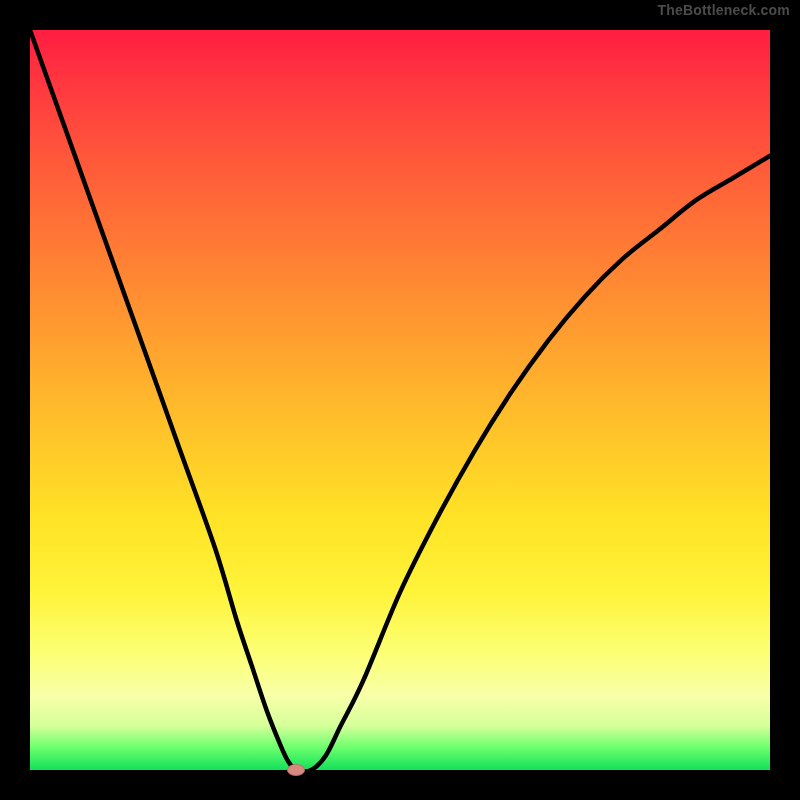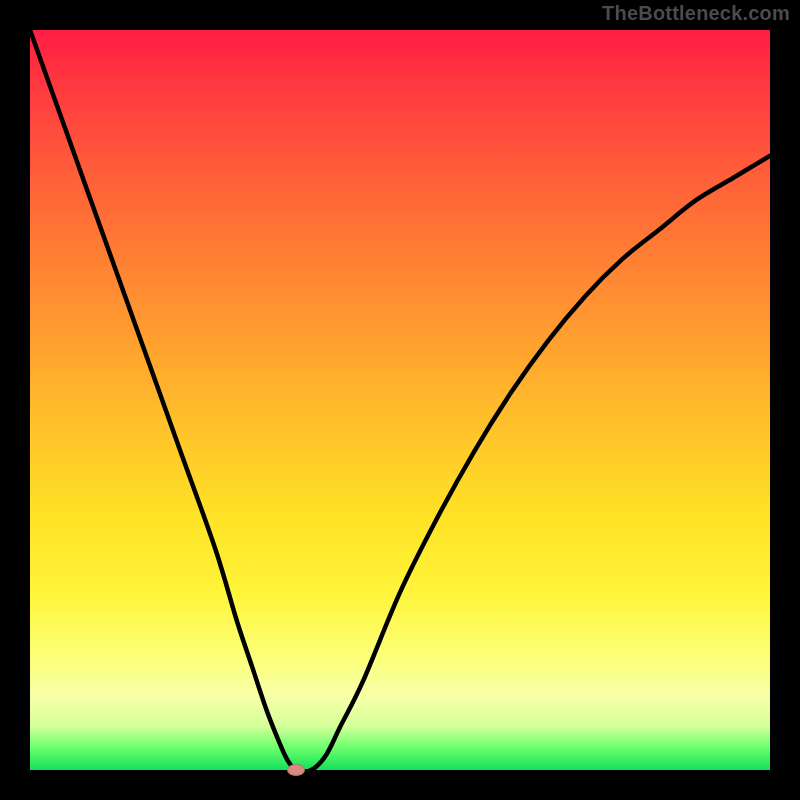--- a/index.html
+++ b/index.html
@@ -15,21 +15,21 @@
     position: relative;
     width: 800px;
     height: 800px;
     background: #000;
   }
   .watermark {
     position: absolute;
     top: 2px;
     right: 10px;
     color: #4b4b4b;
-    font-size: 20px;
+    font-size: 14px;
     font-weight: 600;
     letter-spacing: 0.2px;
     user-select: none;
   }
   .plot {
     position: absolute;
     left: 30px;
     top: 30px;
     width: 740px;
     height: 740px;

